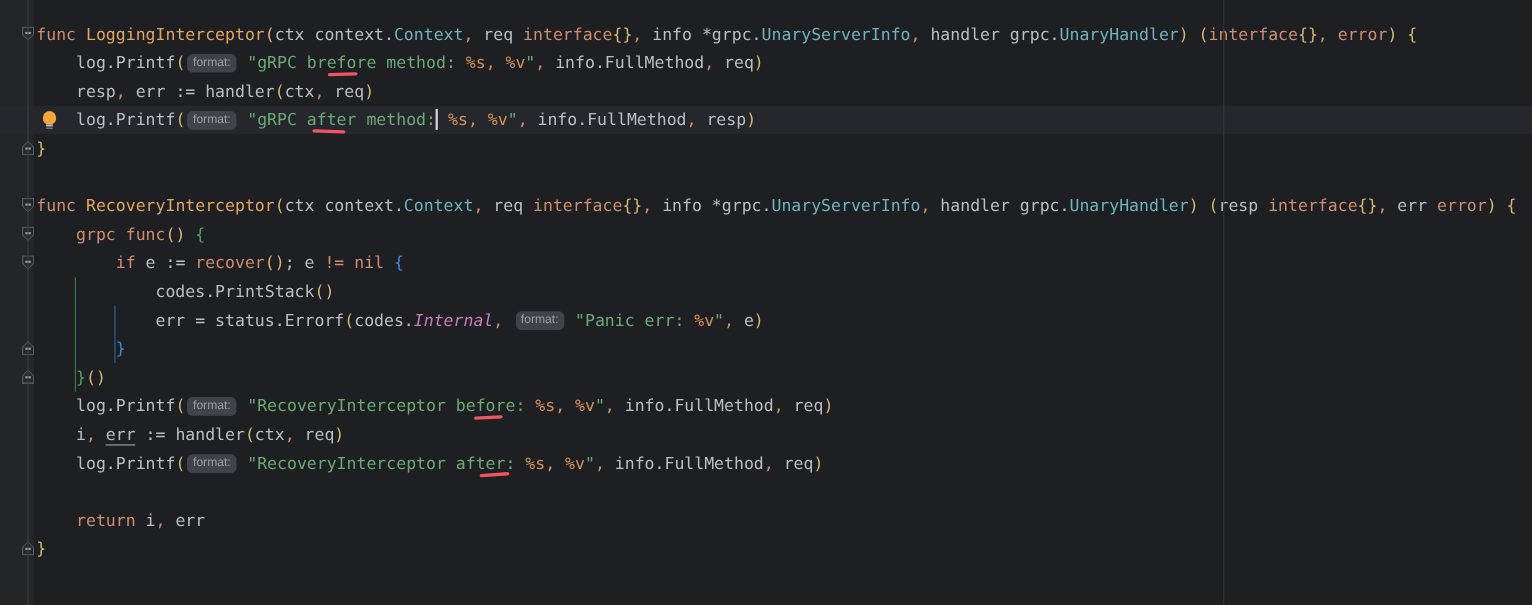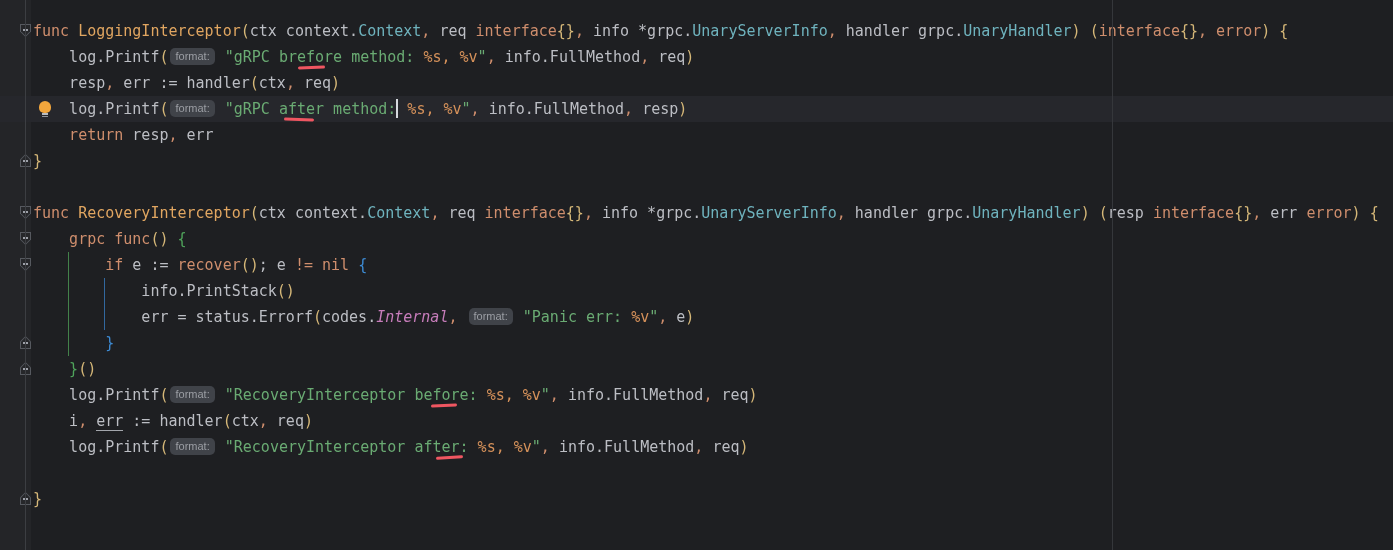--- a/index.html
+++ b/index.html
@@ -45,34 +45,34 @@
 </head>
 <body>
 
 <div id="editor" style="background: rgb(30, 31, 34);">
   <div id="gutter-bg" style="background: rgb(36, 37, 40);"></div>
   <div id="code-lines">
       <div class="line"><span class="fold"><i></i><b></b></span><span class="seg kw" style="color: rgb(207, 142, 109);">func </span><span class="seg fn" style="color: rgb(225, 166, 97);">LoggingInterceptor</span><span class="seg b1" style="color: rgb(213, 183, 120);">(</span><span class="seg tx" style="color: rgb(188, 190, 196);">ctx context.</span><span class="seg ty" style="color: rgb(111, 179, 190);">Context</span><span class="seg kw" style="color: rgb(207, 142, 109);">,</span><span class="seg tx" style="color: rgb(188, 190, 196);"> req </span><span class="seg kw" style="color: rgb(207, 142, 109);">interface</span><span class="seg b1" style="color: rgb(213, 183, 120);">{}</span><span class="seg kw" style="color: rgb(207, 142, 109);">,</span><span class="seg tx" style="color: rgb(188, 190, 196);"> info *grpc.</span><span class="seg ty" style="color: rgb(111, 179, 190);">UnaryServerInfo</span><span class="seg kw" style="color: rgb(207, 142, 109);">,</span><span class="seg tx" style="color: rgb(188, 190, 196);"> handler grpc.</span><span class="seg ty" style="color: rgb(111, 179, 190);">UnaryHandler</span><span class="seg b1" style="color: rgb(213, 183, 120);">) (</span><span class="seg kw" style="color: rgb(207, 142, 109);">interface</span><span class="seg b1" style="color: rgb(213, 183, 120);">{}</span><span class="seg kw" style="color: rgb(207, 142, 109);">,</span><span class="seg tx" style="color: rgb(188, 190, 196);"> </span><span class="seg kw" style="color: rgb(207, 142, 109);">error</span><span class="seg b1" style="color: rgb(213, 183, 120);">)</span><span class="seg tx" style="color: rgb(188, 190, 196);"> </span><span class="seg b1" style="color: rgb(213, 183, 120);">{</span></div>
       <div class="line"><span class="seg tx" style="color: rgb(188, 190, 196);">    log.Printf</span><span class="seg b1" style="color: rgb(213, 183, 120);">(</span><span class="inlay">format:</span><span class="seg tx" style="color: rgb(188, 190, 196);"> </span><span class="seg st" style="color: rgb(106, 171, 115);">"gRPC brefore method: </span><span class="seg fs" style="color: rgb(213, 145, 90);">%s, %v</span><span class="seg st" style="color: rgb(106, 171, 115);">"</span><span class="seg kw" style="color: rgb(207, 142, 109);">,</span><span class="seg tx" style="color: rgb(188, 190, 196);"> info.FullMethod</span><span class="seg kw" style="color: rgb(207, 142, 109);">,</span><span class="seg tx" style="color: rgb(188, 190, 196);"> req</span><span class="seg b1" style="color: rgb(213, 183, 120);">)</span><span class="red-marker" style="left: 298px; width: 27px; transform: rotate(-2deg); background: rgb(239, 86, 97);"></span></div>
       <div class="line"><span class="seg tx" style="color: rgb(188, 190, 196);">    resp</span><span class="seg kw" style="color: rgb(207, 142, 109);">,</span><span class="seg tx" style="color: rgb(188, 190, 196);"> err := handler</span><span class="seg b1" style="color: rgb(213, 183, 120);">(</span><span class="seg tx" style="color: rgb(188, 190, 196);">ctx</span><span class="seg kw" style="color: rgb(207, 142, 109);">,</span><span class="seg tx" style="color: rgb(188, 190, 196);"> req</span><span class="seg b1" style="color: rgb(213, 183, 120);">)</span></div>
       <div class="line hl" style="background: rgb(38, 39, 44);"><span class="bulb"><span class="glass"></span><span class="base"></span><span class="base2"></span></span><span class="seg tx" style="color: rgb(188, 190, 196);">    log.Printf</span><span class="seg b1" style="color: rgb(213, 183, 120);">(</span><span class="inlay">format:</span><span class="seg tx" style="color: rgb(188, 190, 196);"> </span><span class="seg st" style="color: rgb(106, 171, 115);">"gRPC after method:</span><span class="caret" style="background: rgb(214, 217, 222);"></span><span class="seg st" style="color: rgb(106, 171, 115);"> </span><span class="seg fs" style="color: rgb(213, 145, 90);">%s, %v</span><span class="seg st" style="color: rgb(106, 171, 115);">"</span><span class="seg kw" style="color: rgb(207, 142, 109);">,</span><span class="seg tx" style="color: rgb(188, 190, 196);"> info.FullMethod</span><span class="seg kw" style="color: rgb(207, 142, 109);">,</span><span class="seg tx" style="color: rgb(188, 190, 196);"> resp</span><span class="seg b1" style="color: rgb(213, 183, 120);">)</span><span class="red-marker" style="left: 284px; width: 30px; transform: rotate(2deg); background: rgb(239, 86, 97);"></span></div>
-      <div class="line"><span class="seg kw" style="color: rgb(207, 142, 109);">    return</span><span class="seg tx" style="color: rgb(188, 190, 196);"> resp</span><span class="seg kw" style="color: rgb(207, 142, 109);">,</span><span class="seg tx" style="color: rgb(188, 190, 196);"> err</span></div>
       <div class="line"><span class="fold up"><i></i><b></b></span><span class="seg b1" style="color: rgb(213, 183, 120);">}</span></div>
       <div class="line"></div>
       <div class="line"><span class="fold"><i></i><b></b></span><span class="seg kw" style="color: rgb(207, 142, 109);">func </span><span class="seg fn" style="color: rgb(225, 166, 97);">RecoveryInterceptor</span><span class="seg b1" style="color: rgb(213, 183, 120);">(</span><span class="seg tx" style="color: rgb(188, 190, 196);">ctx context.</span><span class="seg ty" style="color: rgb(111, 179, 190);">Context</span><span class="seg kw" style="color: rgb(207, 142, 109);">,</span><span class="seg tx" style="color: rgb(188, 190, 196);"> req </span><span class="seg kw" style="color: rgb(207, 142, 109);">interface</span><span class="seg b1" style="color: rgb(213, 183, 120);">{}</span><span class="seg kw" style="color: rgb(207, 142, 109);">,</span><span class="seg tx" style="color: rgb(188, 190, 196);"> info *grpc.</span><span class="seg ty" style="color: rgb(111, 179, 190);">UnaryServerInfo</span><span class="seg kw" style="color: rgb(207, 142, 109);">,</span><span class="seg tx" style="color: rgb(188, 190, 196);"> handler grpc.</span><span class="seg ty" style="color: rgb(111, 179, 190);">UnaryHandler</span><span class="seg b1" style="color: rgb(213, 183, 120);">) (</span><span class="seg tx" style="color: rgb(188, 190, 196);">resp </span><span class="seg kw" style="color: rgb(207, 142, 109);">interface</span><span class="seg b1" style="color: rgb(213, 183, 120);">{}</span><span class="seg kw" style="color: rgb(207, 142, 109);">,</span><span class="seg tx" style="color: rgb(188, 190, 196);"> err </span><span class="seg kw" style="color: rgb(207, 142, 109);">error</span><span class="seg b1" style="color: rgb(213, 183, 120);">)</span><span class="seg tx" style="color: rgb(188, 190, 196);"> </span><span class="seg b1" style="color: rgb(213, 183, 120);">{</span></div>
       <div class="line"><span class="fold"><i></i><b></b></span><span class="seg kw" style="color: rgb(207, 142, 109);">    grpc func</span><span class="seg b1" style="color: rgb(213, 183, 120);">()</span><span class="seg tx" style="color: rgb(188, 190, 196);"> </span><span class="seg b2" style="color: rgb(79, 164, 91);">{</span></div>
       <div class="line"><span class="fold"><i></i><b></b></span><span class="seg kw" style="color: rgb(207, 142, 109);">        if</span><span class="seg tx" style="color: rgb(188, 190, 196);"> e := </span><span class="seg kw" style="color: rgb(207, 142, 109);">recover</span><span class="seg b1" style="color: rgb(213, 183, 120);">()</span><span class="seg tx" style="color: rgb(188, 190, 196);">; e </span><span class="seg kw" style="color: rgb(207, 142, 109);">!=</span><span class="seg tx" style="color: rgb(188, 190, 196);"> </span><span class="seg kw" style="color: rgb(207, 142, 109);">nil</span><span class="seg tx" style="color: rgb(188, 190, 196);"> </span><span class="seg b3" style="color: rgb(61, 139, 212);">{</span></div>
-      <div class="line"><span class="seg tx" style="color: rgb(188, 190, 196);">            info.PrintStack</span><span class="seg b1" style="color: rgb(213, 183, 120);">()</span></div>
+      <div class="line"><span class="seg tx" style="color: rgb(188, 190, 196);">            codes.PrintStack</span><span class="seg b1" style="color: rgb(213, 183, 120);">()</span></div>
       <div class="line"><span class="seg tx" style="color: rgb(188, 190, 196);">            err = status.Errorf</span><span class="seg b1" style="color: rgb(213, 183, 120);">(</span><span class="seg tx" style="color: rgb(188, 190, 196);">codes.</span><span class="seg pu" style="color: rgb(199, 125, 187); font-style: italic;">Internal</span><span class="seg kw" style="color: rgb(207, 142, 109);">,</span><span class="seg tx" style="color: rgb(188, 190, 196);"> </span><span class="inlay">format:</span><span class="seg tx" style="color: rgb(188, 190, 196);"> </span><span class="seg st" style="color: rgb(106, 171, 115);">"Panic err: </span><span class="seg fs" style="color: rgb(213, 145, 90);">%v</span><span class="seg st" style="color: rgb(106, 171, 115);">"</span><span class="seg kw" style="color: rgb(207, 142, 109);">,</span><span class="seg tx" style="color: rgb(188, 190, 196);"> e</span><span class="seg b1" style="color: rgb(213, 183, 120);">)</span></div>
       <div class="line"><span class="fold up"><i></i><b></b></span><span class="seg b3" style="color: rgb(61, 139, 212);">        }</span></div>
       <div class="line"><span class="fold up"><i></i><b></b></span><span class="seg b2" style="color: rgb(79, 164, 91);">    }</span><span class="seg b1" style="color: rgb(213, 183, 120);">()</span></div>
       <div class="line"><span class="seg tx" style="color: rgb(188, 190, 196);">    log.Printf</span><span class="seg b1" style="color: rgb(213, 183, 120);">(</span><span class="inlay">format:</span><span class="seg tx" style="color: rgb(188, 190, 196);"> </span><span class="seg st" style="color: rgb(106, 171, 115);">"RecoveryInterceptor before: </span><span class="seg fs" style="color: rgb(213, 145, 90);">%s, %v</span><span class="seg st" style="color: rgb(106, 171, 115);">"</span><span class="seg kw" style="color: rgb(207, 142, 109);">,</span><span class="seg tx" style="color: rgb(188, 190, 196);"> info.FullMethod</span><span class="seg kw" style="color: rgb(207, 142, 109);">,</span><span class="seg tx" style="color: rgb(188, 190, 196);"> req</span><span class="seg b1" style="color: rgb(213, 183, 120);">)</span><span class="red-marker" style="left: 431px; width: 26px; transform: rotate(-3deg); background: rgb(239, 86, 97);"></span></div>
       <div class="line"><span class="seg tx" style="color: rgb(188, 190, 196);">    i</span><span class="seg kw" style="color: rgb(207, 142, 109);">,</span><span class="seg tx" style="color: rgb(188, 190, 196);"> </span><span class="seg tx u" style="color: rgb(188, 190, 196);">err</span><span class="seg tx" style="color: rgb(188, 190, 196);"> := handler</span><span class="seg b1" style="color: rgb(213, 183, 120);">(</span><span class="seg tx" style="color: rgb(188, 190, 196);">ctx</span><span class="seg kw" style="color: rgb(207, 142, 109);">,</span><span class="seg tx" style="color: rgb(188, 190, 196);"> req</span><span class="seg b1" style="color: rgb(213, 183, 120);">)</span></div>
       <div class="line"><span class="seg tx" style="color: rgb(188, 190, 196);">    log.Printf</span><span class="seg b1" style="color: rgb(213, 183, 120);">(</span><span class="inlay">format:</span><span class="seg tx" style="color: rgb(188, 190, 196);"> </span><span class="seg st" style="color: rgb(106, 171, 115);">"RecoveryInterceptor after: </span><span class="seg fs" style="color: rgb(213, 145, 90);">%s, %v</span><span class="seg st" style="color: rgb(106, 171, 115);">"</span><span class="seg kw" style="color: rgb(207, 142, 109);">,</span><span class="seg tx" style="color: rgb(188, 190, 196);"> info.FullMethod</span><span class="seg kw" style="color: rgb(207, 142, 109);">,</span><span class="seg tx" style="color: rgb(188, 190, 196);"> req</span><span class="seg b1" style="color: rgb(213, 183, 120);">)</span><span class="red-marker" style="left: 436px; width: 27px; transform: rotate(-4deg); background: rgb(239, 86, 97);"></span></div>
       <div class="line"></div>
+      <div class="line"><span class="seg kw" style="color: rgb(207, 142, 109);">    return</span><span class="seg tx" style="color: rgb(188, 190, 196);"> i</span><span class="seg kw" style="color: rgb(207, 142, 109);">,</span><span class="seg tx" style="color: rgb(188, 190, 196);"> err</span></div>
       <div class="line"><span class="fold up"><i></i><b></b></span><span class="seg b1" style="color: rgb(213, 183, 120);">}</span></div>
     </div>
   <div id="deco">
       <div class="vline" style="left: 25px; background: rgb(60, 62, 66);"></div>
       <div class="vline" style="left: 1112px; background: rgb(53, 55, 59);"></div>
       <div class="guide" style="left: 68px; top: 252px; height: 104px; background: rgb(67, 129, 74);"></div>
       <div class="guide" style="left: 104px; top: 278px; height: 52px; background: rgb(50, 104, 159);"></div>
     </div>
 </div>
 

